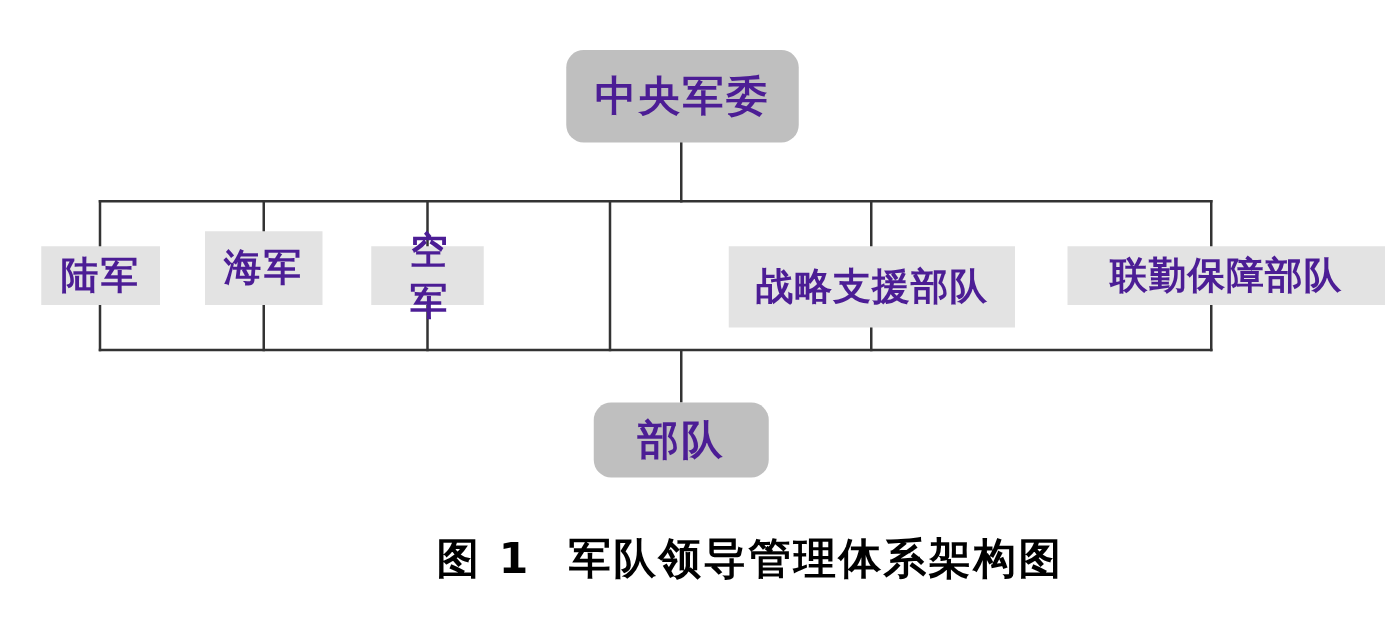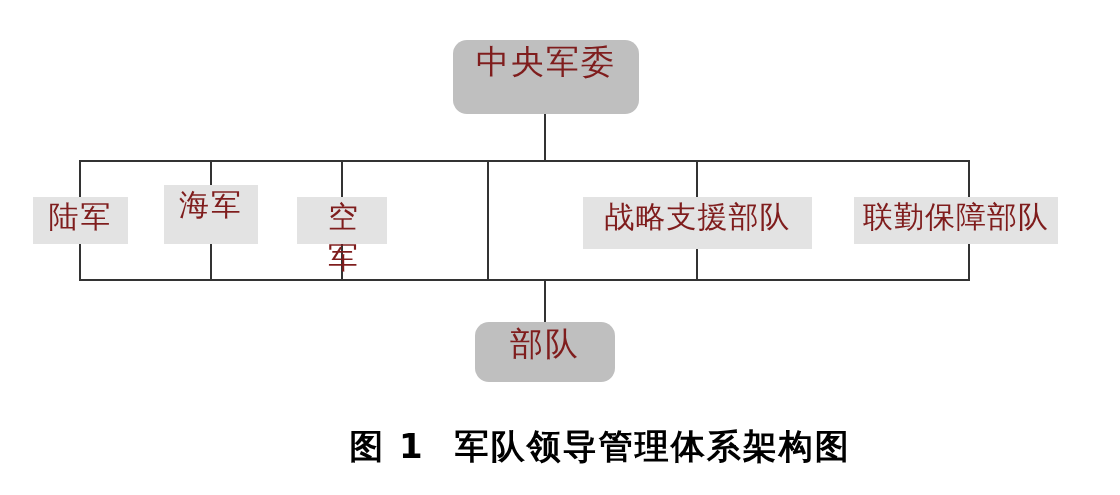--- a/index.html
+++ b/index.html
@@ -22,44 +22,46 @@
     z-index: 1;
   }
   .line.h { height: 2px; }
   .line.v { width: 2px; }
 
   
   .node {
     position: absolute;
     z-index: 2;
     display: flex;
+    align-items: center;
     justify-content: center;
-    color: #7f1d1d;
+    color: #4c1d95;
     box-sizing: border-box;
     letter-spacing: 2px;
+    font-weight: bold;
   }
   .node.primary {
     background: #bfbfbf;
     border-radius: 14px;
     font-size: 33px;
   }
   .node.secondary {
     background: #e3e3e3;
     border-radius: 0;
     font-size: 30px;
   }
 
   
   .node-root   { left: 453px; top: 40px;  width: 186px; height: 74px; }
   .node-b0     { left: 33px;  top: 197px; width: 95px;  height: 47px; }
   .node-b1     { left: 164px; top: 185px; width: 94px;  height: 59px; }
   .node-b2     { left: 297px; top: 197px; width: 90px;  height: 47px; padding-left: 31px; }
   .node-b3     { left: 427px; top: 197px; width: 123px; height: 47px; }
-  .node-b4     { left: 583px; top: 197px; width: 229px; height: 52px; letter-spacing: 1px; }
-  .node-b5     { left: 854px; top: 197px; width: 204px; height: 47px; letter-spacing: 1px; }
+  .node-b4     { left: 583px; top: 197px; width: 229px; height: 65px; letter-spacing: 1px; }
+  .node-b5     { left: 854px; top: 197px; width: 254px; height: 47px; letter-spacing: 1px; }
   .node-leaf   { left: 475px; top: 322px; width: 140px; height: 60px; border-radius: 12px; font-size: 31px; }
 
   
   .root-stem   { left: 544px; top: 112px; height: 50px; }
   .top-rail    { left: 79px;  top: 160px; width: 891px; }
   .drop-0      { left: 79px;  top: 160px; height: 121px; }
   .drop-1      { left: 210px; top: 160px; height: 121px; }
   .drop-2      { left: 341px; top: 160px; height: 121px; }
   .drop-3      { left: 487px; top: 160px; height: 121px; }
   .drop-4      { left: 696px; top: 160px; height: 121px; }

